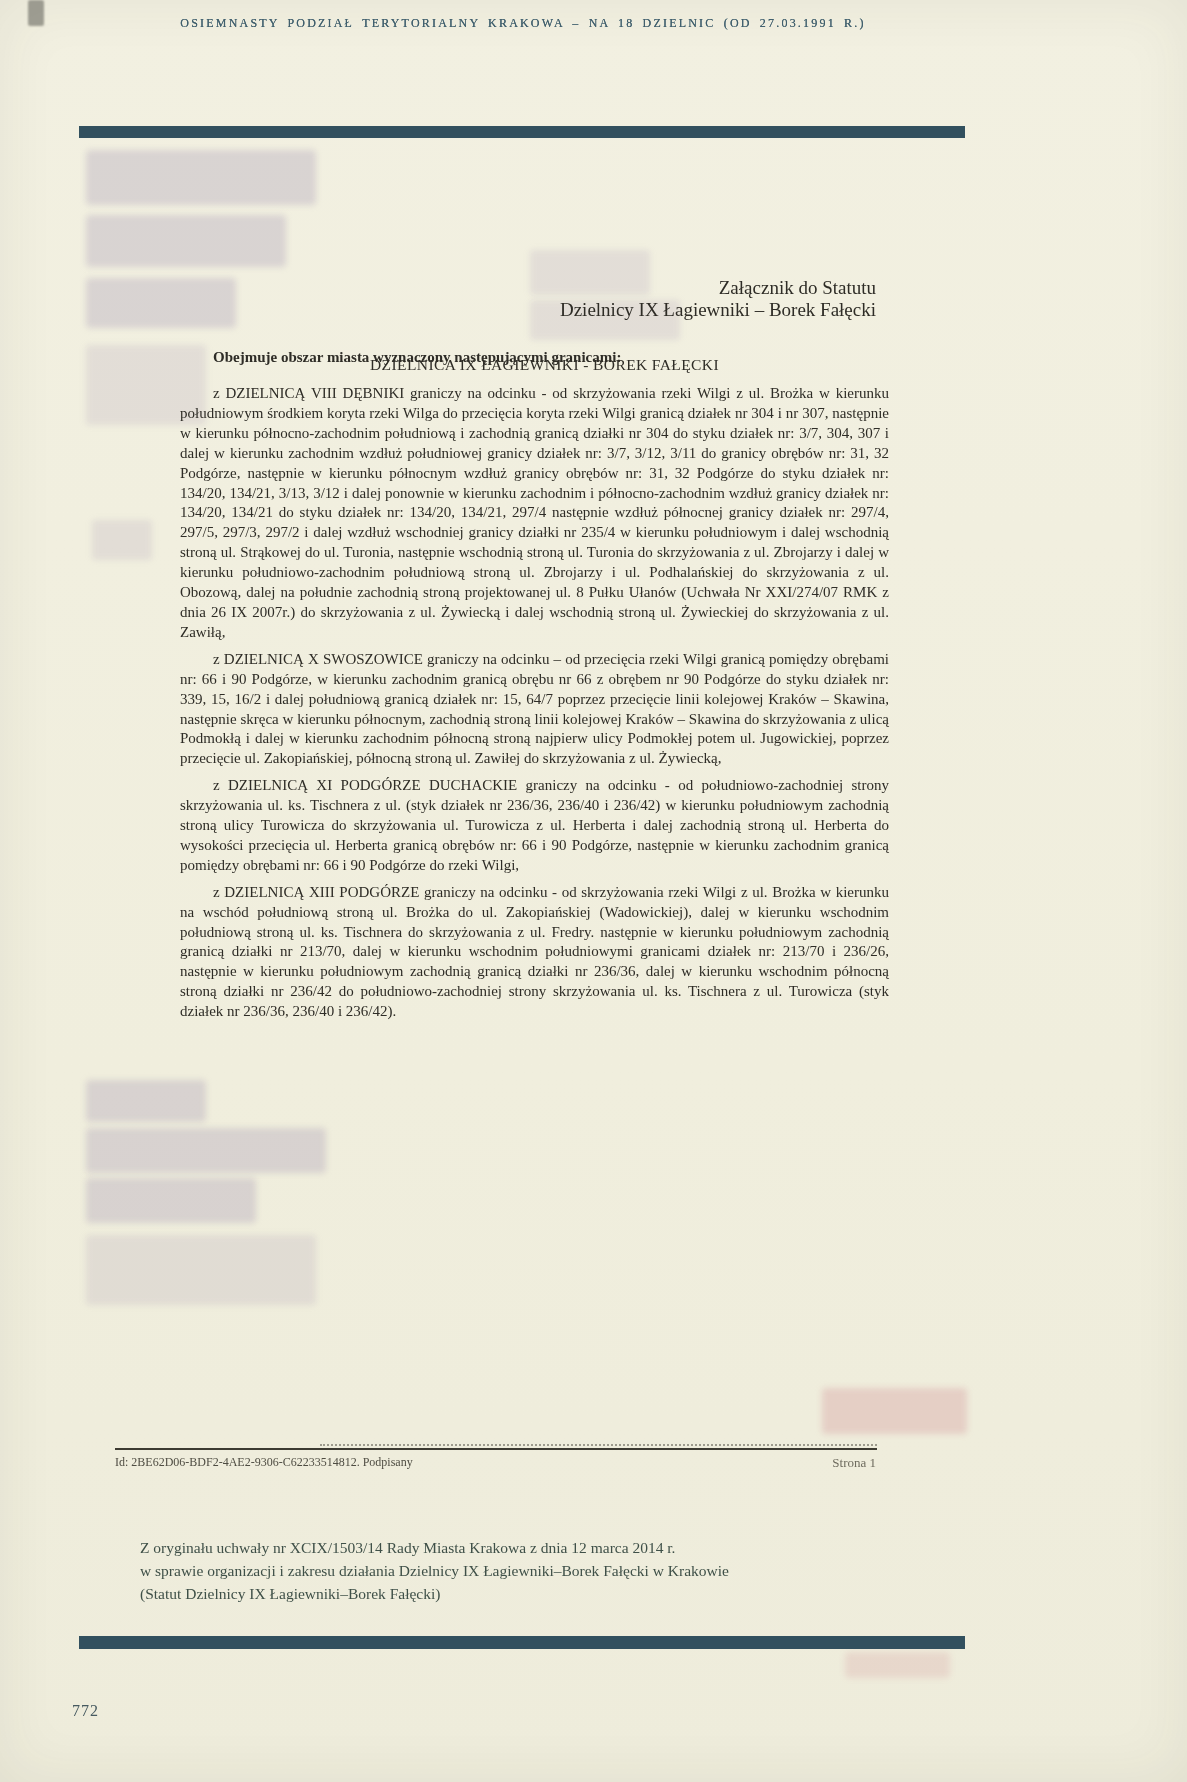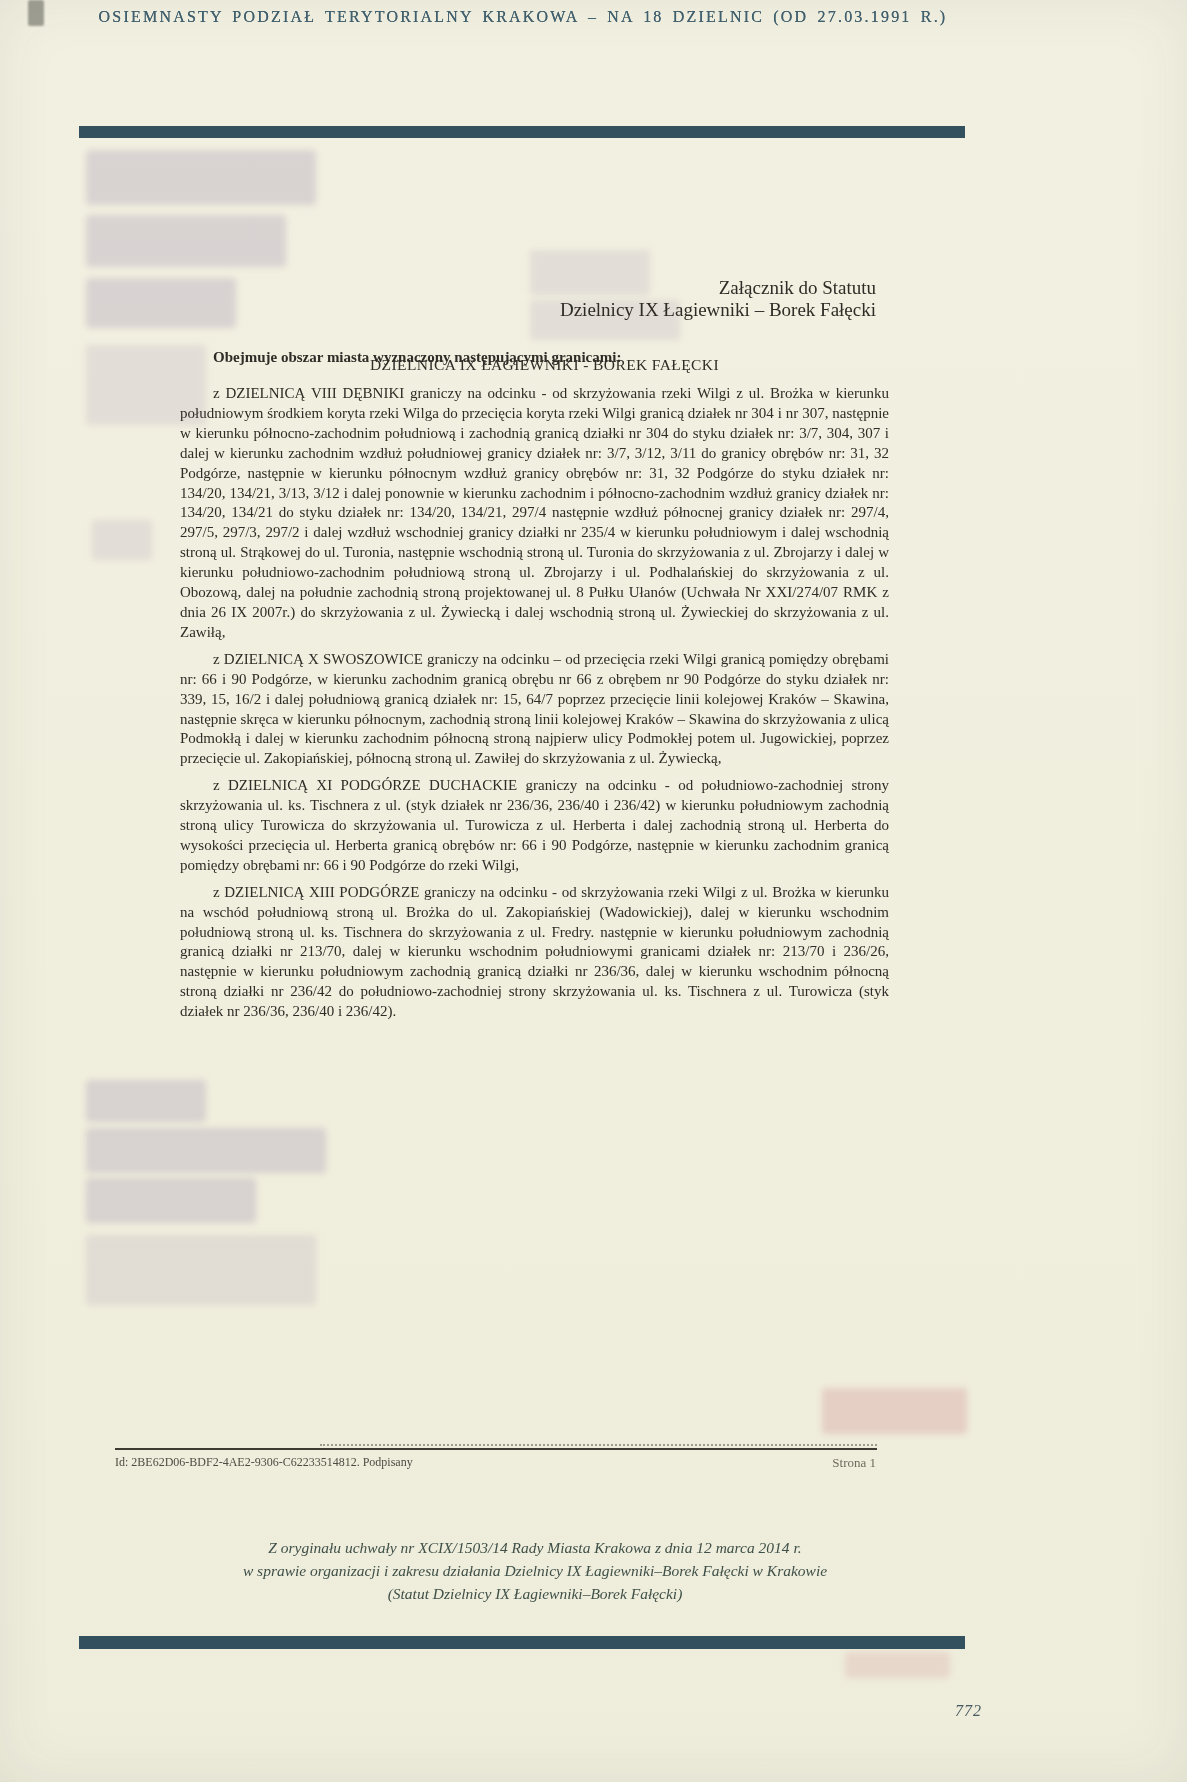--- a/index.html
+++ b/index.html
@@ -5,22 +5,22 @@
   :root { }
   * { box-sizing: border-box; }
   html, body { margin: 0; padding: 0; }
   body {
     width: 1187px; height: 1782px; position: relative; overflow: hidden;
     background: linear-gradient(180deg, var(--page_bg) 0%, #f0eedd 60%, #eeecdb 100%);
     font-family: "Liberation Serif", "DejaVu Serif", serif;
     box-shadow: inset 0 0 60px rgba(60,60,40,0.07);
   }
   .running-header {
-    position: absolute; top: 8px; left: 80px; width: 886px;
-    text-align: center; font-size: 16px; letter-spacing: 2.2px; word-spacing: 3px;
+    position: absolute; top: 16px; left: 80px; width: 886px;
+    text-align: center; font-size: 12px; letter-spacing: 2.2px; word-spacing: 3px;
     color: var(--header_text); text-shadow: 0 0 0.5px var(--header_text);
   }
   .bar { position: absolute; left: 79px; width: 886px; background: var(--bar); }
   .bar-top { top: 126px; height: 12px; }
   .bar-bottom { top: 1636px; height: 13px; }
   .annex {
     position: absolute; top: 277px; right: 311px; text-align: right;
     font-size: 19px; line-height: 21.5px; color: var(--body_text);
   }
   .doc-title {
@@ -46,26 +46,26 @@
   }
   .footer-id {
     position: absolute; top: 1455px; left: 115px;
     font-size: 12px; color: var(--footer_id);
   }
   .footer-page {
     position: absolute; top: 1455px; right: 311px;
     font-size: 13px; color: var(--muted_text); margin-left: 8px;
   }
   .source-note {
-    position: absolute; top: 1536px; left: 140px; width: 790px; text-align: center;
-    font-style: italic; font-size: 15.5px; line-height: 23px; color: var(--note_text);
+    position: absolute; top: 1536px; left: 140px; width: 790px; 
+    font-size: 15.5px; line-height: 23px; color: var(--note_text);
   }
   .page-number {
-    position: absolute; top: 1702px; left: 96px; width: 886px; text-align: right;
-    font-size: 16px; letter-spacing: 1px; color: var(--pagenum_text); font-style: italic;
+    position: absolute; top: 1702px; left: 72px; width: 886px; text-align: left;
+    font-size: 16px; letter-spacing: 1px; color: var(--pagenum_text);
   }
   
   .ghost { position: absolute; filter: blur(3px); border-radius: 4px; pointer-events: none; }
   .ghost.lav { background: rgba(148,133,171,0.26); }
   .ghost.lav-light { background: rgba(148,133,171,0.16); }
   .ghost.pink { background: rgba(205,128,140,0.28); }
   .corner-mark {
     position: absolute; left: 28px; top: 0; width: 16px; height: 26px;
     background: #5c5c54; opacity: 0.55; filter: blur(1px); border-radius: 2px;
   }

